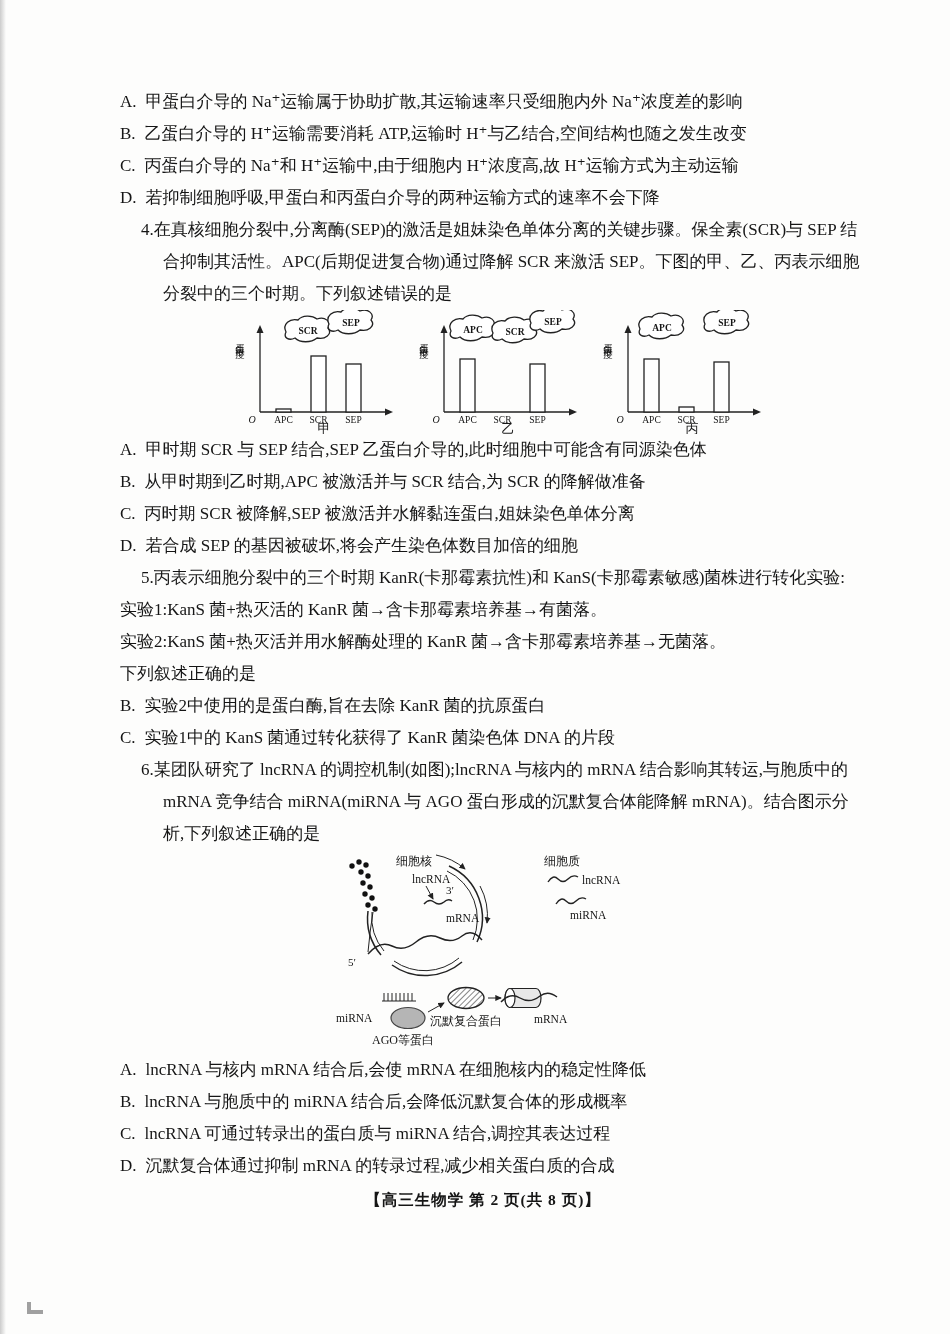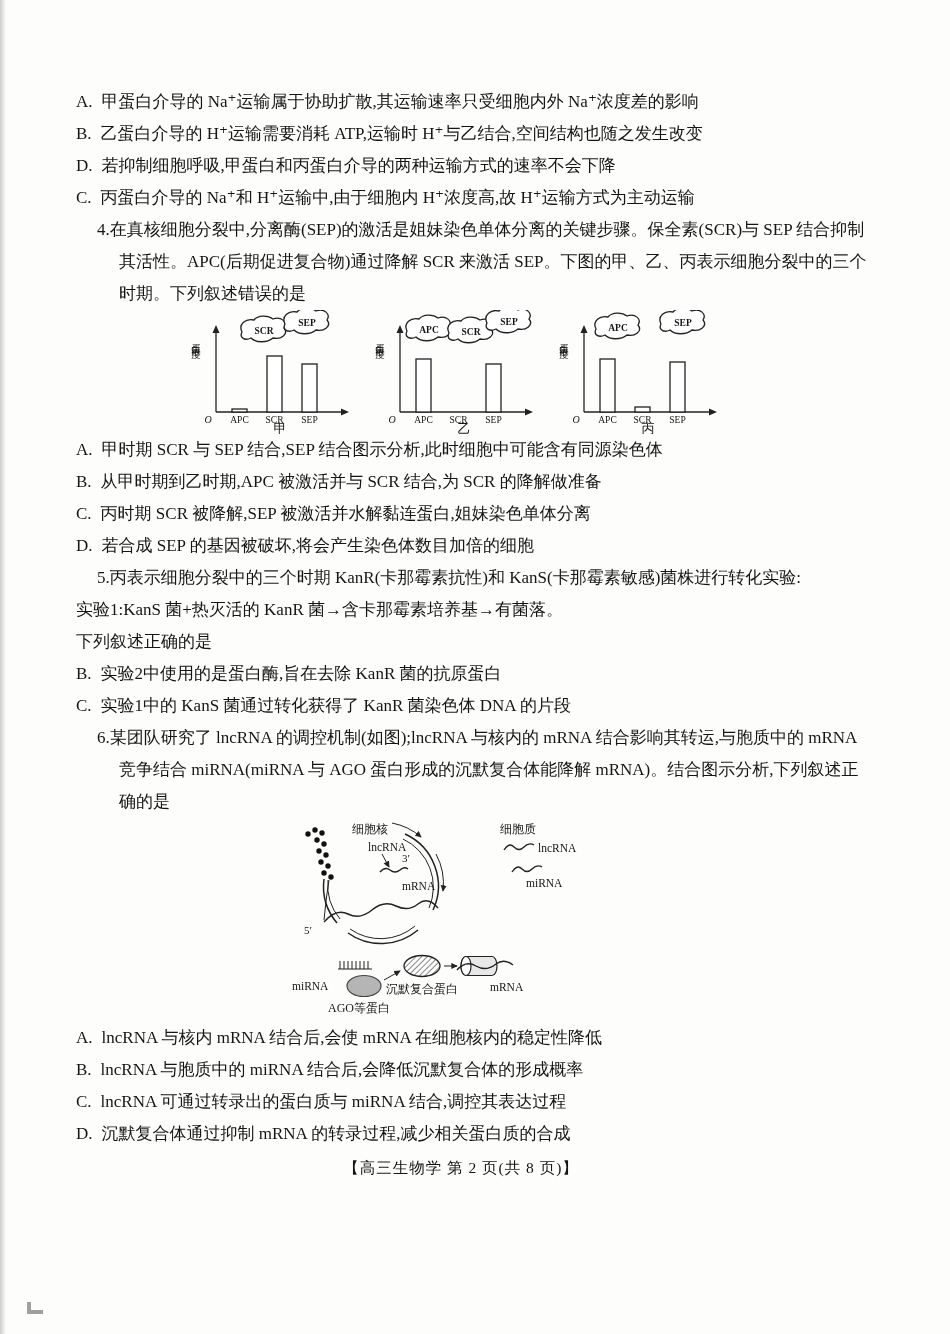--- a/index.html
+++ b/index.html
@@ -7,21 +7,21 @@
   body {
     width: 950px; height: 1334px;
     background: #fdfdfc;
     font-family: "Liberation Serif", "DejaVu Serif", serif;
     color: #151515;
   }
   .page {
     position: relative;
     width: 950px; height: 1334px;
     overflow: hidden;
-    padding: 86px 82px 0 54px;
+    padding: 86px 82px 0 98px;
   }
   .stem, .opt, .tline {
     font-size: 17px;
     line-height: 32px;
     margin: 0;
   }
   .stem { padding-left: 22px; text-indent: -22px; margin-left: 43px; }
   .opt  { padding-left: 22px; }
   .tline{ padding-left: 22px; }
   .lab  { padding-right: 9px; }
@@ -53,20 +53,21 @@
   .thin { fill: none; stroke: #222; stroke-width: 1.0; }
   .dlab { font-size: 12px; }
   .rlab { font-size: 11.5px; }
   .plab { font-size: 11px; }
 
   .footer {
     text-align: center;
     font-size: 15.5px;
     margin-top: 8px;
     letter-spacing: 1px;
+    font-weight: bold;
   }
 
   
   .scan-edge-left {
     position: absolute; left: 0; top: 0; width: 6px; height: 1334px;
     background: linear-gradient(to right, #cccccc, rgba(255,255,255,0));
   }
   .scan-mark {
     position: absolute; left: 27px; bottom: 20px; width: 16px; height: 12px;
     border-left: 4px solid #a0a0a0; border-bottom: 4px solid #a0a0a0;
@@ -75,22 +76,22 @@
 </head>
 <body>
 
 <div class="page">
   <div class="scan-edge-left"></div>
   <div class="scan-mark"></div>
 
   <div>
     <div class="opt"><span class="lab">A.</span><span>甲蛋白介导的 Na⁺运输属于协助扩散,其运输速率只受细胞内外 Na⁺浓度差的影响</span></div>
     <div class="opt"><span class="lab">B.</span><span>乙蛋白介导的 H⁺运输需要消耗 ATP,运输时 H⁺与乙结合,空间结构也随之发生改变</span></div>
+    <div class="opt"><span class="lab">C.</span><span>丙蛋白介导的 Na⁺和 H⁺运输中,由于细胞内 H⁺浓度高,故 H⁺运输方式为主动运输</span></div>
     <div class="opt"><span class="lab">D.</span><span>若抑制细胞呼吸,甲蛋白和丙蛋白介导的两种运输方式的速率不会下降</span></div>
-    <div class="opt"><span class="lab">C.</span><span>丙蛋白介导的 Na⁺和 H⁺运输中,由于细胞内 H⁺浓度高,故 H⁺运输方式为主动运输</span></div>
   </div>
 
   <div>
     <p class="stem"><span>4.</span><span>在真核细胞分裂中,分离酶(SEP)的激活是姐妹染色单体分离的关键步骤。保全素(SCR)与 SEP 结合抑制其活性。APC(后期促进复合物)通过降解 SCR 来激活 SEP。下图的甲、乙、丙表示细胞分裂中的三个时期。下列叙述错误的是</span></p>
 
     <div class="charts">
 
       <div class="panel">
         <div class="ylab">蛋白浓度</div>
         <svg width="150" height="124" viewBox="0 0 150 124">
@@ -157,30 +158,31 @@
           <rect class="bar" x="102" width="15" y="52" height="50"></rect>
           <text class="tick" x="39.5" y="113">APC</text>
           <text class="tick" x="74.5" y="113">SCR</text>
           <text class="tick" x="109.5" y="113">SEP</text>
           <text class="cap" x="80" y="123">丙</text>
         </svg>
       </div>
     </div>
 
     <div>
-      <div class="opt"><span class="lab">A.</span><span>甲时期 SCR 与 SEP 结合,SEP 结合图示分析,此时细胞中可能含有同源染色体</span></div>
+      <div class="opt"><span class="lab">A.</span><span>甲时期 SCR 与 SEP 结合,SEP 乙蛋白介导的,此时细胞中可能含有同源染色体</span></div>
       <div class="opt"><span class="lab">B.</span><span>从甲时期到乙时期,APC 被激活并与 SCR 结合,为 SCR 的降解做准备</span></div>
       <div class="opt"><span class="lab">C.</span><span>丙时期 SCR 被降解,SEP 被激活并水解黏连蛋白,姐妹染色单体分离</span></div>
       <div class="opt"><span class="lab">D.</span><span>若合成 SEP 的基因被破坏,将会产生染色体数目加倍的细胞</span></div>
     </div>
   </div>
 
   <div>
     <p class="stem"><span>5.</span><span>丙表示细胞分裂中的三个时期 KanR(卡那霉素抗性)和 KanS(卡那霉素敏感)菌株进行转化实验:</span></p>
     <div class="tline">实验1:KanS 菌+热灭活的 KanR 菌→含卡那霉素培养基→有菌落。</div>
+    <div class="tline">实验2:KanS 菌+热灭活并用水解酶处理的 KanR 菌→含卡那霉素培养基→无菌落。</div>
     <div class="tline">下列叙述正确的是</div>
     <div>
       <div class="opt"><span class="lab">B.</span><span>实验2中使用的是蛋白酶,旨在去除 KanR 菌的抗原蛋白</span></div>
       <div class="opt"><span class="lab">C.</span><span>实验1中的 KanS 菌通过转化获得了 KanR 菌染色体 DNA 的片段</span></div>
     </div>
   </div>
 
   <div>
     <p class="stem"><span>6.</span><span>某团队研究了 lncRNA 的调控机制(如图);lncRNA 与核内的 mRNA 结合影响其转运,与胞质中的 mRNA 竞争结合 miRNA(miRNA 与 AGO 蛋白形成的沉默复合体能降解 mRNA)。结合图示分析,下列叙述正确的是</span></p>
 

